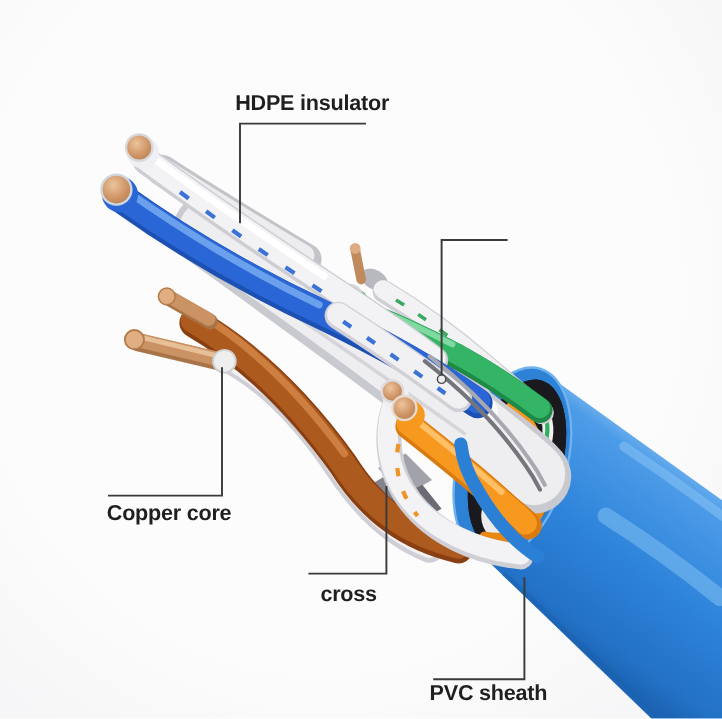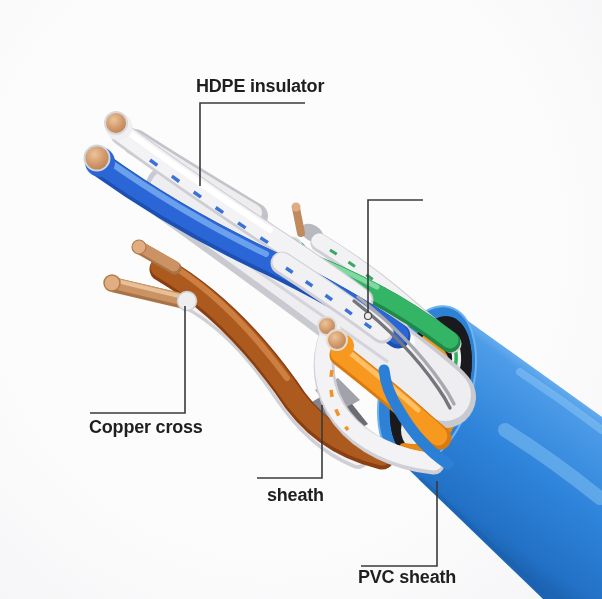--- a/index.html
+++ b/index.html
@@ -161,16 +161,16 @@
     <polyline points="305,103 200,103 200,186"></polyline>
     <polyline points="423,200 368,200 368,314"></polyline>
     <polyline points="185,306 185,413 90,413"></polyline>
     <polyline points="322,405 322,478 257,478"></polyline>
     <polyline points="437,481 437,566 361,566"></polyline>
     <circle cx="368" cy="316" r="3.5" fill="#ededed" stroke="#4a4a4a" stroke-width="1.2"></circle>
   </g>
 </svg>
 
   <div class="lbl" style="left:196px;top:77px">HDPE insulator</div>
-  <div class="lbl" style="left:89px;top:418px">Copper cross</div>
-  <div class="lbl" style="left:267px;top:486px">sheath</div>
+  <div class="lbl" style="left:89px;top:418px">Copper core</div>
+  <div class="lbl" style="left:267px;top:486px">cross</div>
   <div class="lbl" style="left:358px;top:568px">PVC sheath</div>
 </div>
 
 </body></html>

